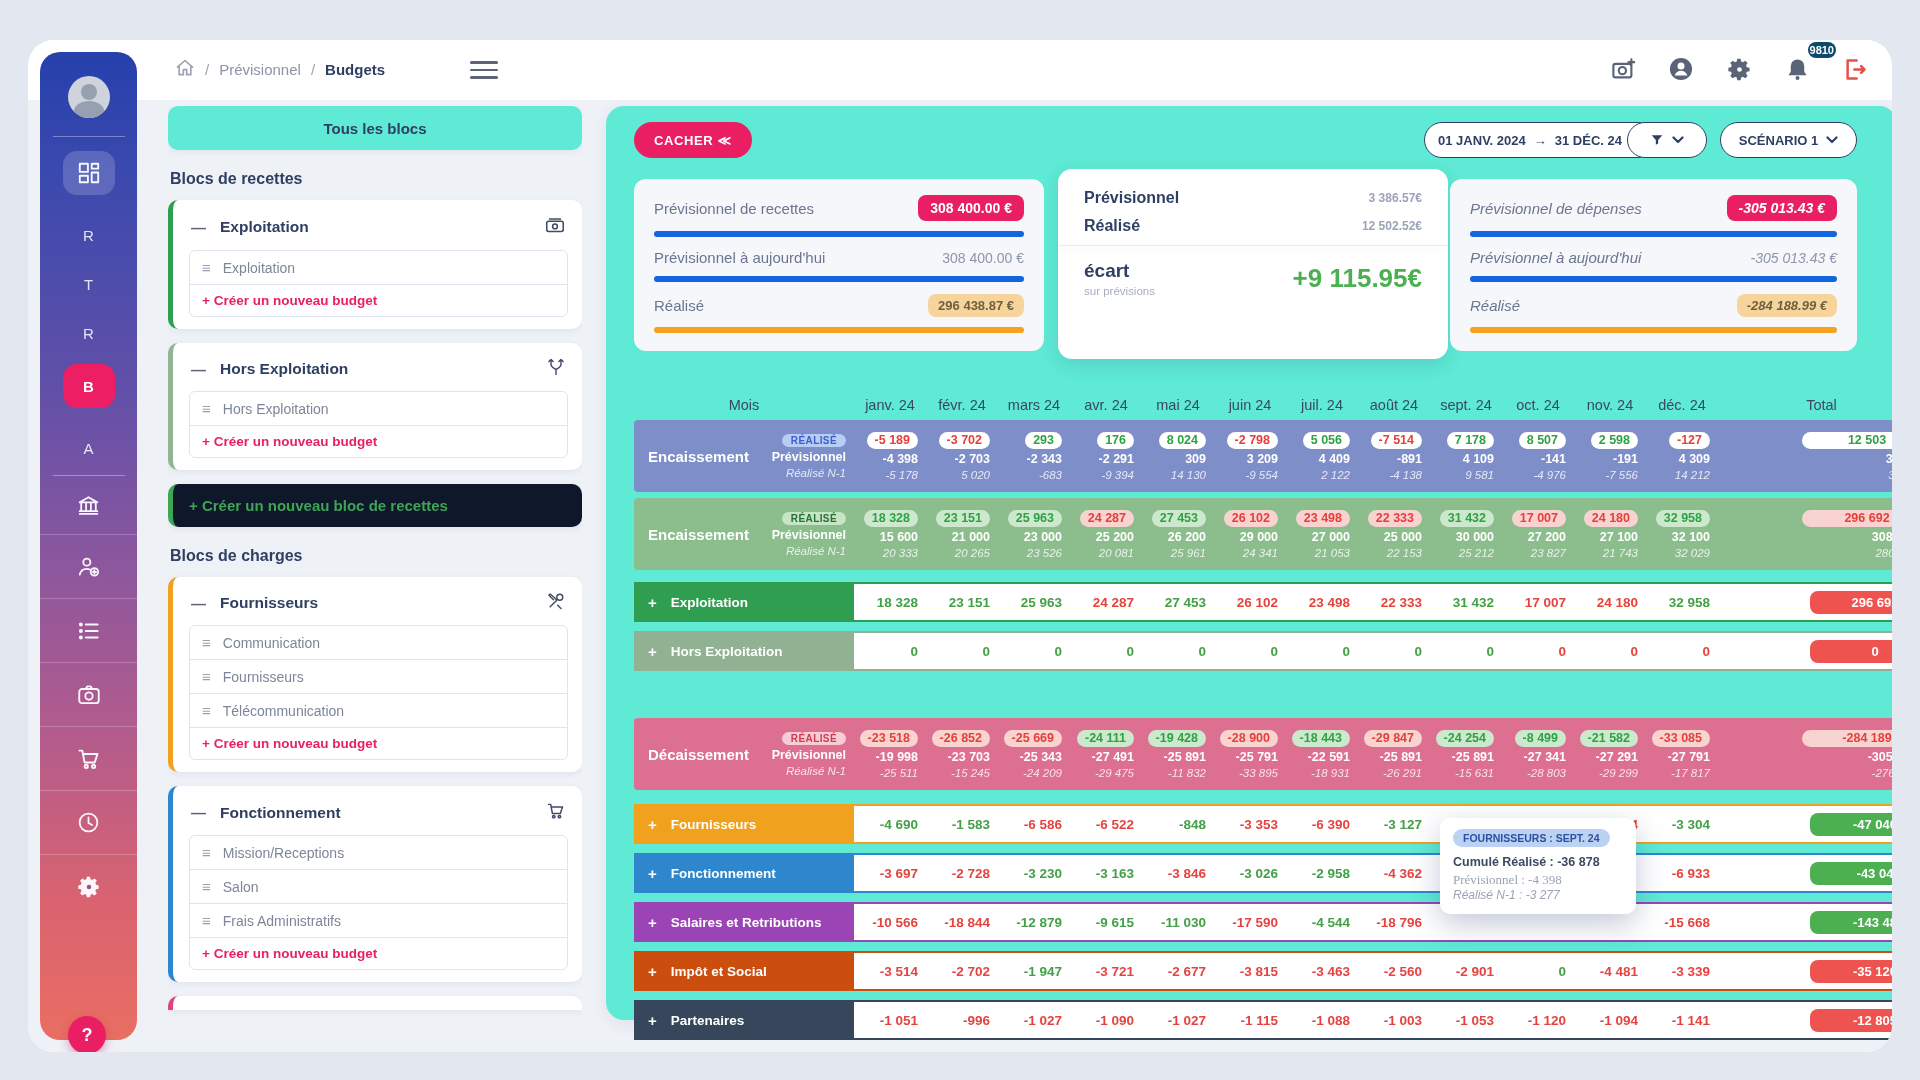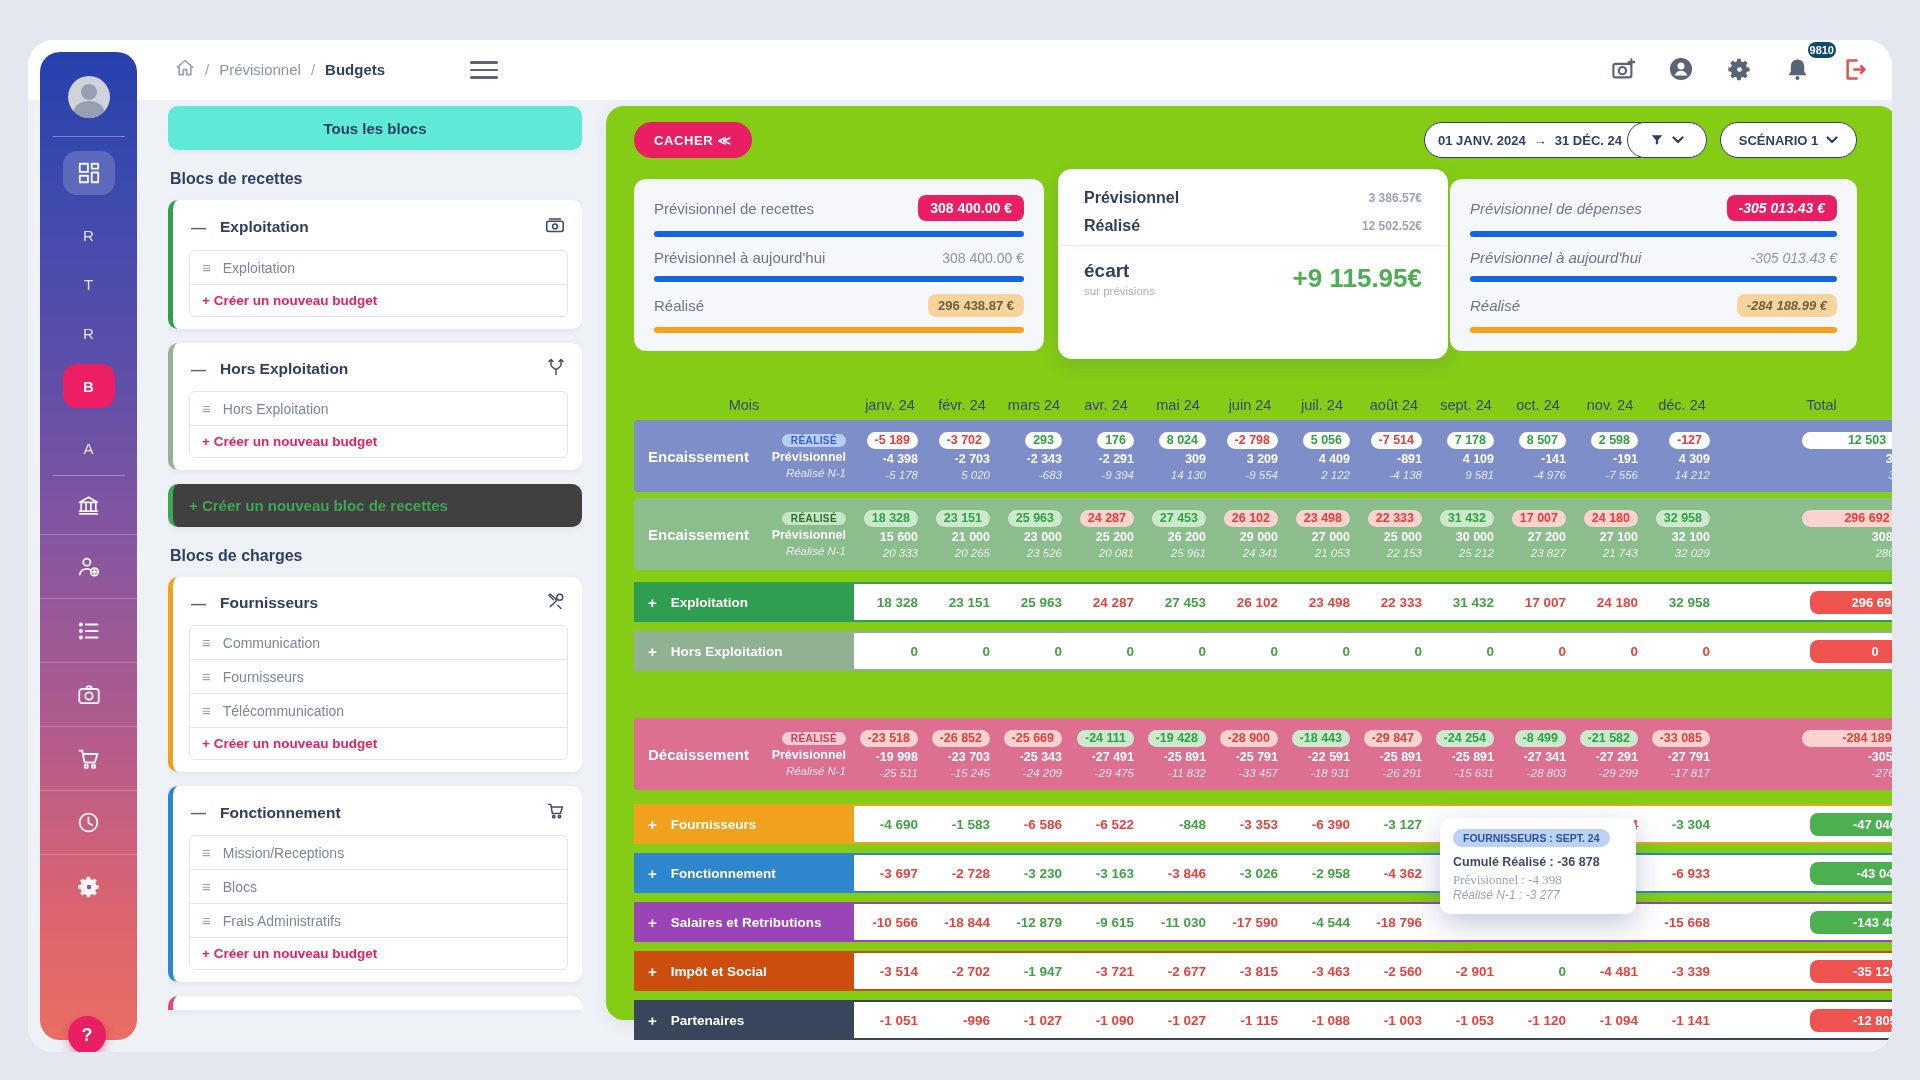--- a/index.html
+++ b/index.html
@@ -50,27 +50,27 @@
   .block-head { display:flex; align-items:center; gap:14px; padding:2px 2px 10px; }
   .dash-ic { color:#5D6478; font-weight:bold; font-size:15px; cursor:pointer; }
   .block-title { font-size:15.5px; font-weight:bold; color:#2F3F63; flex:1; }
   .block-ic svg { stroke:#3E4A66; fill:none; stroke-width:1.7; stroke-linecap:round; stroke-linejoin:round; }
   .block-list { border:1px solid #E0E4EE; border-radius:6px; }
   .block-item { display:flex; align-items:center; gap:12px; padding:8px 12px; font-size:14px; color:#7D8698;
     border-bottom:1px solid #E0E4EE; cursor:pointer; }
   .block-item:last-child { border-bottom:none; }
   .handle { color:#98A1B3; font-size:15px; }
   .block-item.create { color:#E91E63; font-weight:bold; font-size:13.5px; }
-  .create-bloc-card { background:#404040; border-left:5px solid #3DA554; border-radius:10px; box-shadow:0 2px 6px rgba(60,80,130,.08);
+  .create-bloc-card { background:#0f172a; border-left:5px solid #3DA554; border-radius:10px; box-shadow:0 2px 6px rgba(60,80,130,.08);
     padding:13px 16px; color:#3DA554; font-weight:bold; font-size:15px; cursor:pointer; }
   .stub-card { background:#fff; border-left:5px solid #E0457B; border-radius:10px 10px 0 0; height:14px;
     box-shadow:0 2px 6px rgba(60,80,130,.08); }
 
   
-  .main-card { position:absolute; left:578px; top:66px; width:1291px; height:914px; background:#84cc16; border-radius:18px;
+  .main-card { position:absolute; left:578px; top:66px; width:1291px; height:914px; background:#5eead4; border-radius:18px;
     box-shadow:0 4px 16px rgba(40,60,120,.08); }
   .hide-btn { position:absolute; left:28px; top:16px; height:36px; padding:0 20px; background:#E91E63; color:#fff; border:none;
     border-radius:18px; font-family:inherit; font-weight:800; font-size:13px; letter-spacing:.6px; cursor:pointer; }
   .pill-btn { position:absolute; top:16px; height:36px; background:#fff; border:1.6px solid #2F3F63; border-radius:18px;
     display:flex; align-items:center; justify-content:center; gap:8px; font-size:13px; font-weight:bold; color:#2F3F63; cursor:pointer; }
   .pill-btn svg { stroke:#2F3F63; fill:none; stroke-width:2.2; stroke-linecap:round; stroke-linejoin:round; }
   .btn-date { left:818px; width:232px; }
   .btn-filter { left:1021px; width:80px; }
   .btn-scenario { left:1114px; width:137px; }
 
@@ -351,21 +351,21 @@
                 <circle cx="16.5" cy="19" r="1.4"></circle>
               </svg></span>
           </div>
           <div class="block-list">
             <div class="block-item">
               <span class="handle">≡</span>
               <span>Mission/Receptions</span>
             </div>
             <div class="block-item">
               <span class="handle">≡</span>
-              <span>Blocs</span>
+              <span>Salon</span>
             </div>
             <div class="block-item">
               <span class="handle">≡</span>
               <span>Frais Administratifs</span>
             </div>
             <div class="block-item create">+ Créer un nouveau budget</div>
           </div>
         </div>
       </div>
     <div class="stub-card"></div>
@@ -682,21 +682,21 @@
               <span class="n1">-29 475</span>
             </div>
             <div class="fl-cell">
               <span class="rpill p">-19 428</span>
               <span class="pv">-25 891</span>
               <span class="n1">-11 832</span>
             </div>
             <div class="fl-cell">
               <span class="rpill n">-28 900</span>
               <span class="pv">-25 791</span>
-              <span class="n1">-33 457</span>
+              <span class="n1">-33 895</span>
             </div>
             <div class="fl-cell">
               <span class="rpill p">-18 443</span>
               <span class="pv">-22 591</span>
               <span class="n1">-18 931</span>
             </div>
             <div class="fl-cell">
               <span class="rpill n">-29 847</span>
               <span class="pv">-25 891</span>
               <span class="n1">-26 291</span>

